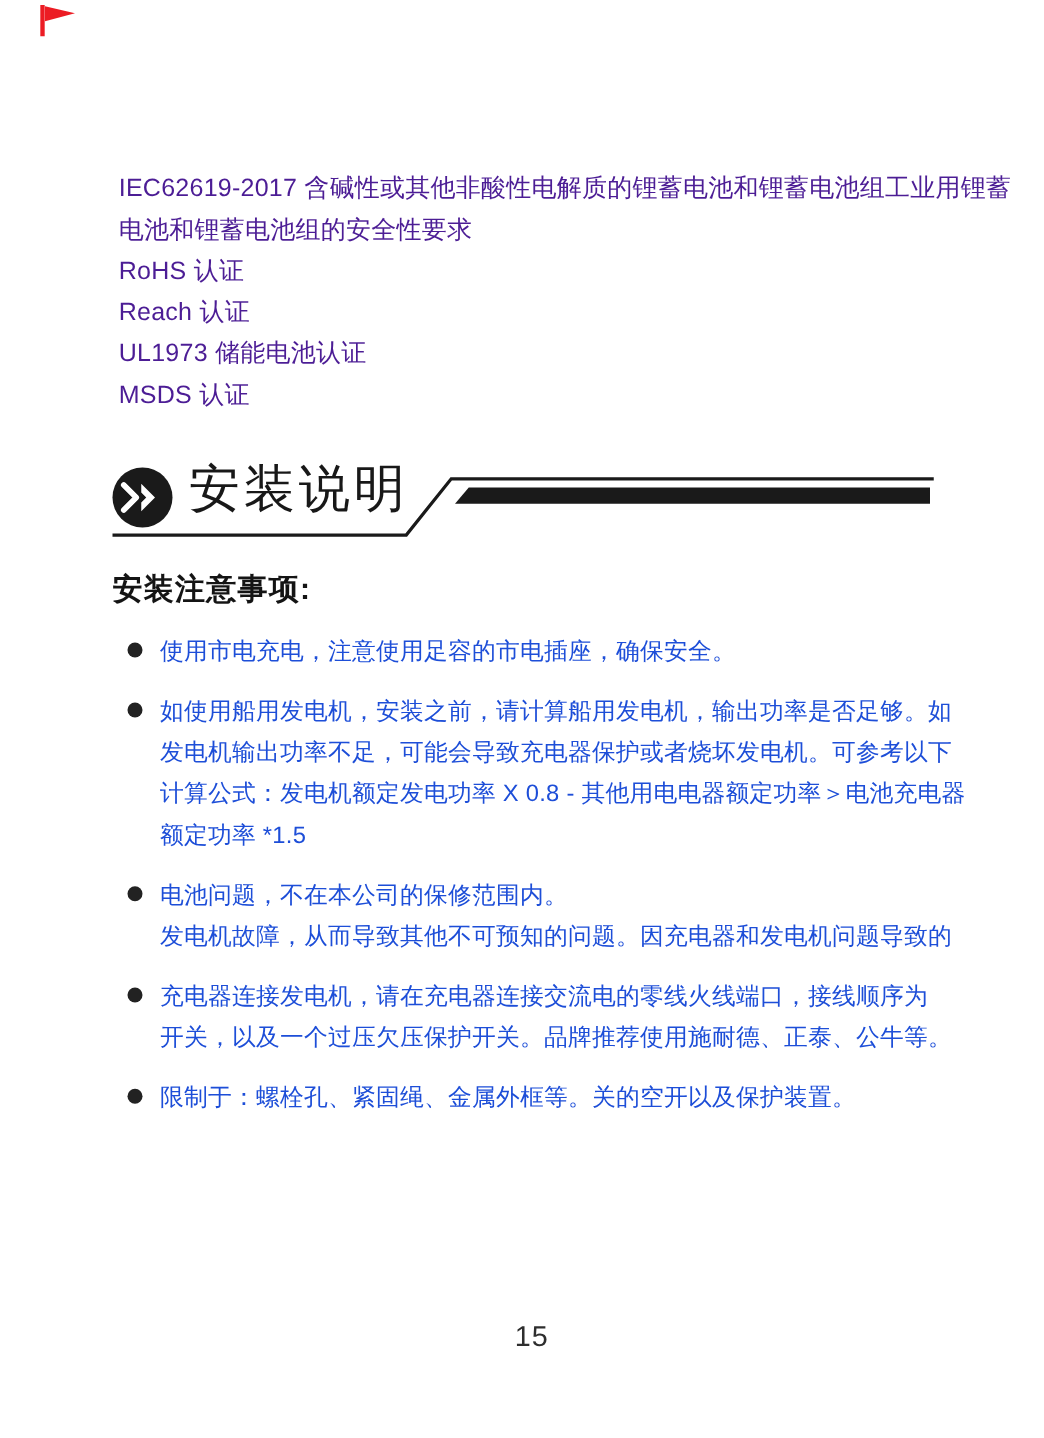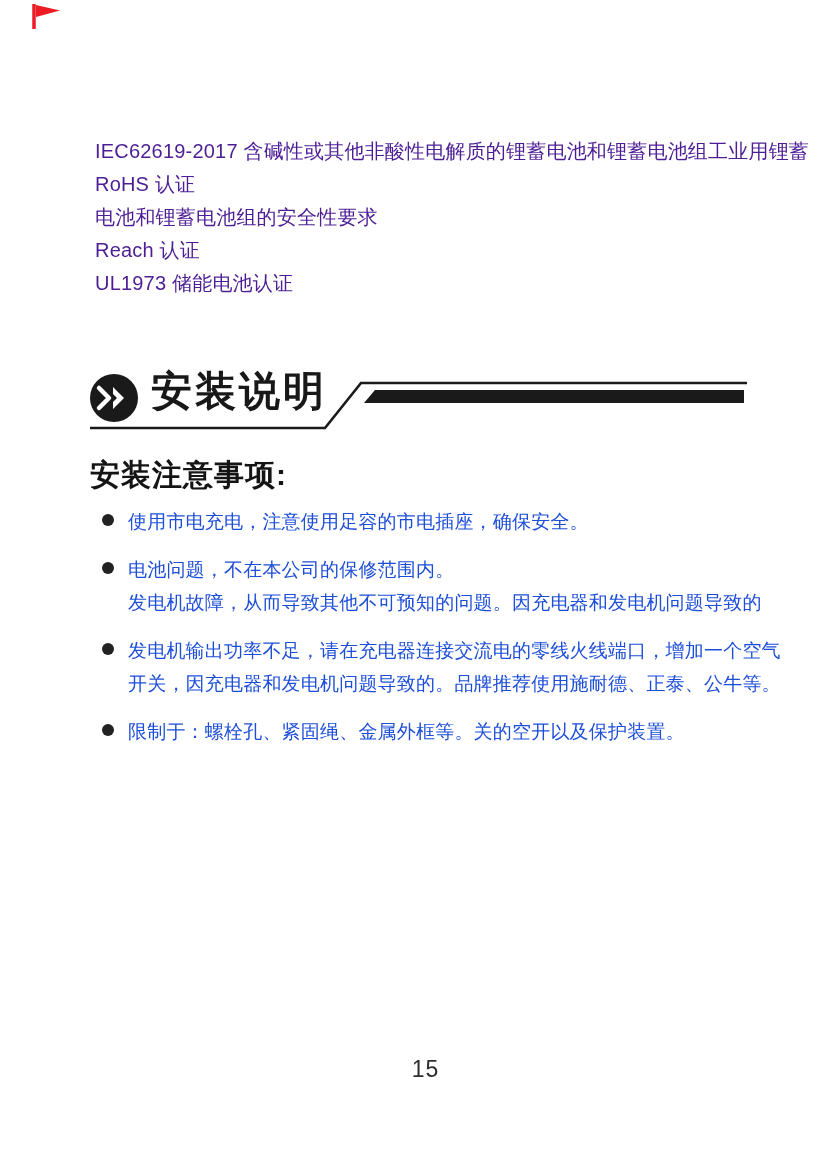--- a/index.html
+++ b/index.html
@@ -18,28 +18,28 @@
     left:95px;top:96px;width:672px;
     font-size:20px;line-height:33px;color:#4c1d95;
     letter-spacing:0.2px;white-space:nowrap;margin-top:39px;
   }
 
   
   #banner{left:85px;top:358px;width:680px;height:88px;}
   #banner-svg{position:absolute;left:0;top:0;}
   #banner-title{
     position:absolute;left:66px;top:6px;
-    font-size:41px;font-weight:700;color:#181818;
+    font-size:41px;font-weight:400;color:#181818;
     letter-spacing:3px;white-space:nowrap;
   }
 
   
   #notes-heading{
     left:90px;top:455px;
-    font-size:30px;font-weight:800;color:#141414;letter-spacing:1px;
+    font-size:24px;font-weight:800;color:#141414;letter-spacing:1px;
     white-space:nowrap;
   }
 
   
   #notes-list{left:95px;top:505px;width:676px;}
   .note-item{
     position:relative;padding-left:33px;margin-bottom:15px;
     font-size:19px;line-height:33px;color:#1d4ed8;
   }
   .note-item .dot{
@@ -59,28 +59,29 @@
 
 <svg id="corner-flag" class="abs" viewBox="0 0 40 30" aria-hidden="true">
   <line x1="8" y1="2" x2="8" y2="27" stroke="#ec1c24" stroke-width="3.5"></line>
   <path d="M10,3 L34,8.5 L10,15 Z" fill="#ec1c24"></path>
 </svg>
 
 <div id="cert-block" class="abs">
 
     <div class="cert-line">IEC62619-2017 含碱性或其他非酸性电解质的锂蓄电池和锂蓄电池组工业用锂蓄</div>
 
+    <div class="cert-line">电池和锂蓄电池组的安全性要求</div>
+
     <div class="cert-line">RoHS 认证</div>
-
-    <div class="cert-line">电池和锂蓄电池组的安全性要求</div>
 
     <div class="cert-line">Reach 认证</div>
 
     <div class="cert-line">UL1973 储能电池认证</div>
 
+    <div class="cert-line">MSDS 认证</div>
   </div>
 
 <div id="banner" class="abs">
   <svg id="banner-svg" width="680" height="88" viewBox="0 0 680 88" aria-hidden="true">
 
     <g>
       <circle cx="29" cy="40" r="24" fill="#1a1a1a"></circle>
       <path d="M14,30 L24,40 L14,50" fill="none" stroke="#ffffff" stroke-width="4.5" stroke-linecap="round" stroke-linejoin="round"></path>
       <path d="M28,29 L39,40 L28,51 L28,44 L32,40 L28,36 Z" fill="#ffffff"></path>
     </g>
@@ -97,39 +98,52 @@
 <div id="notes-list" class="abs">
 
     <div class="note-item">
       <span class="dot"></span>
       <div class="note-lines">
 
           <div class="note-line">使用市电充电，注意使用足容的市电插座，确保安全。</div>
         </div>
     </div>
 
+    <div class="note-item">
+      <span class="dot"></span>
+      <div class="note-lines">
+
+          <div class="note-line">如使用船用发电机，安装之前，请计算船用发电机，输出功率是否足够。如</div>
+
+          <div class="note-line">发电机输出功率不足，可能会导致充电器保护或者烧坏发电机。可参考以下</div>
+
+          <div class="note-line">计算公式：发电机额定发电功率 X 0.8 - 其他用电电器额定功率＞电池充电器</div>
+
+          <div class="note-line">额定功率 *1.5</div>
+        </div>
+    </div>
 
     <div class="note-item">
       <span class="dot"></span>
       <div class="note-lines">
 
 
           <div class="note-line">电池问题，不在本公司的保修范围内。</div>
 
           <div class="note-line">发电机故障，从而导致其他不可预知的问题。因充电器和发电机问题导致的</div>
         </div>
     </div>
 
     <div class="note-item">
       <span class="dot"></span>
       <div class="note-lines">
 
-          <div class="note-line">发电机输出功率不足，请在充电器连接交流电的零线火线端口，增加一个空气</div>
+          <div class="note-line">充电器连接发电机，请在充电器连接交流电的零线火线端口，接线顺序为</div>
 
-          <div class="note-line">开关，因充电器和发电机问题导致的。品牌推荐使用施耐德、正泰、公牛等。</div>
+          <div class="note-line">开关，以及一个过压欠压保护开关。品牌推荐使用施耐德、正泰、公牛等。</div>
 
 
         </div>
     </div>
 
     <div class="note-item">
       <span class="dot"></span>
       <div class="note-lines">
 
 

